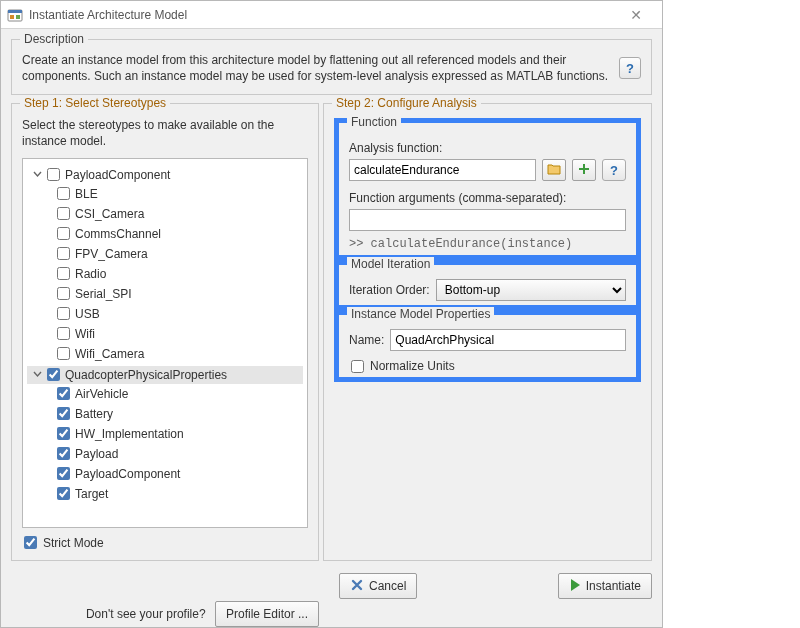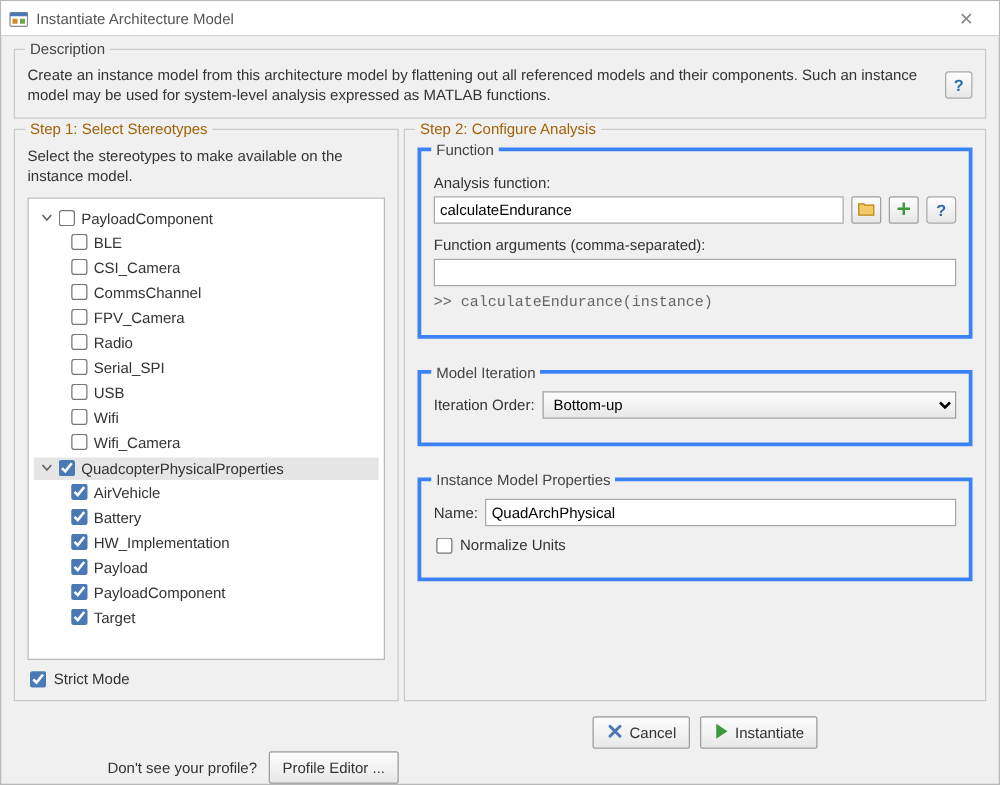--- a/index.html
+++ b/index.html
@@ -1,17 +1,17 @@
 <!DOCTYPE html>
 <html><head>
 <meta charset="utf-8">
 <style>
   * { box-sizing: border-box; }
   html, body { margin:0; padding:0; font-family: "Segoe UI", Arial, sans-serif; font-size:12px; color:#333; background:#fff; }
-  .window { width:800px; height:628px; border:1px solid #b8b8b8; display:flex; flex-direction:column; background:#f0f0f0; }
+  .window { width:663px; height:628px; border:1px solid #b8b8b8; display:flex; flex-direction:column; background:#f0f0f0; }
 
   
   .titlebar { height:28px; display:flex; align-items:center; padding:0 6px; background:#fff; border-bottom:1px solid #d4d4d4; }
   .titlebar .appicon { width:16px; height:16px; margin-right:6px; display:inline-block; }
   .titlebar .title { flex:1; color:#555; font-size:12px; }
   .titlebar .close { width:40px; text-align:center; color:#888; font-size:14px; cursor:pointer; }
 
   
   .group { position:relative; border:1px solid #c9c9c9; margin:10px 10px 0 10px; padding:12px 10px 10px 10px; }
   .group > .legend { position:absolute; top:-8px; left:8px; background:#f0f0f0; padding:0 4px; color:#444; font-size:12px; }
@@ -32,41 +32,41 @@
   .tree ul { list-style:none; margin:0; padding:0; }
   .tree li { padding:1px 0; white-space:nowrap; }
   .row { display:flex; align-items:center; height:18px; padding-right:6px; }
   .row.selected { background:#e5e5e5; }
   .twisty { width:12px; height:12px; margin-right:2px; display:inline-flex; align-items:center; justify-content:center; cursor:pointer; color:#666; }
   .indent0 { padding-left:4px; }
   .indent1 { padding-left:28px; }
   .cb { width:13px; height:13px; margin:0 5px 0 2px; cursor:pointer; accent-color:#4a7ab5; }
   .node-label { }
 
-  .strict-row { margin-top:8px; display:flex; align-items:flex-end; }
+  .strict-row { margin-top:8px; display:flex; align-items:flex-start; }
   .strict-row input { margin:0 6px 0 2px; accent-color:#4a7ab5; }
 
   .profile-row { text-align:right; margin:8px 10px 0 10px; font-size:12px; }
   .profile-row .btn { margin-left:6px;margin-top:28px; }
 
   
-  .innergrp { position:relative; border:3px solid #3b82f6; padding:14px 10px 19px 10px; margin-bottom:25px; }
+  .innergrp { position:relative; border:5px solid #3b82f6; padding:14px 10px 4px 10px; margin-bottom:0; }
   .innergrp > .legend { position:absolute; top:-8px; left:8px; background:#f0f0f0; padding:0 4px; color:#444; }
   .field-label { margin:4px 0 4px 0; }
   .hrow { display:flex; align-items:center; gap:6px; }
   .textinput { flex:1; height:22px; border:1px solid #a8a8a8; background:#fff; padding:1px 4px; font-family:inherit; font-size:12px; }
   .iconbtn { width:24px; height:22px; border:1px solid #a0a0a0; border-radius:2px; background:linear-gradient(#fdfdfd,#e7e7e7); display:flex; align-items:center; justify-content:center; cursor:pointer; }
   .mono { font-family: Consolas, "Courier New", monospace; color:#666; margin-top:6px; }
   .sel { flex:1; height:22px; border:1px solid #a0a0a0; background:linear-gradient(#fdfdfd,#e7e7e7); padding:0 4px; font-family:inherit; font-size:12px; }
   .namefld { display:flex; align-items:center; gap:6px; }
   .cbrow { display:flex; align-items:center; margin-top:8px; }
   .cbrow input { margin:0 6px 0 2px; accent-color:#4a7ab5; }
 
   
-  .footer { display:flex; justify-content:center; align-items:center; padding:8px 10px 10px 10px; gap:8px; }
+  .footer { display:flex; justify-content:space-between; align-items:center; padding:8px 10px 10px 10px; gap:8px; }
   .btn { height:26px; padding:0 10px; border:1px solid #9c9c9c; border-radius:2px; background:linear-gradient(#fcfcfc,#e8e8e8); display:inline-flex; align-items:center; gap:5px; cursor:pointer; font-family:inherit; font-size:12px; color:#333; }
 
   
 </style>
 </head>
 <body>
 
 <div class="window">
 
   <div class="titlebar">

